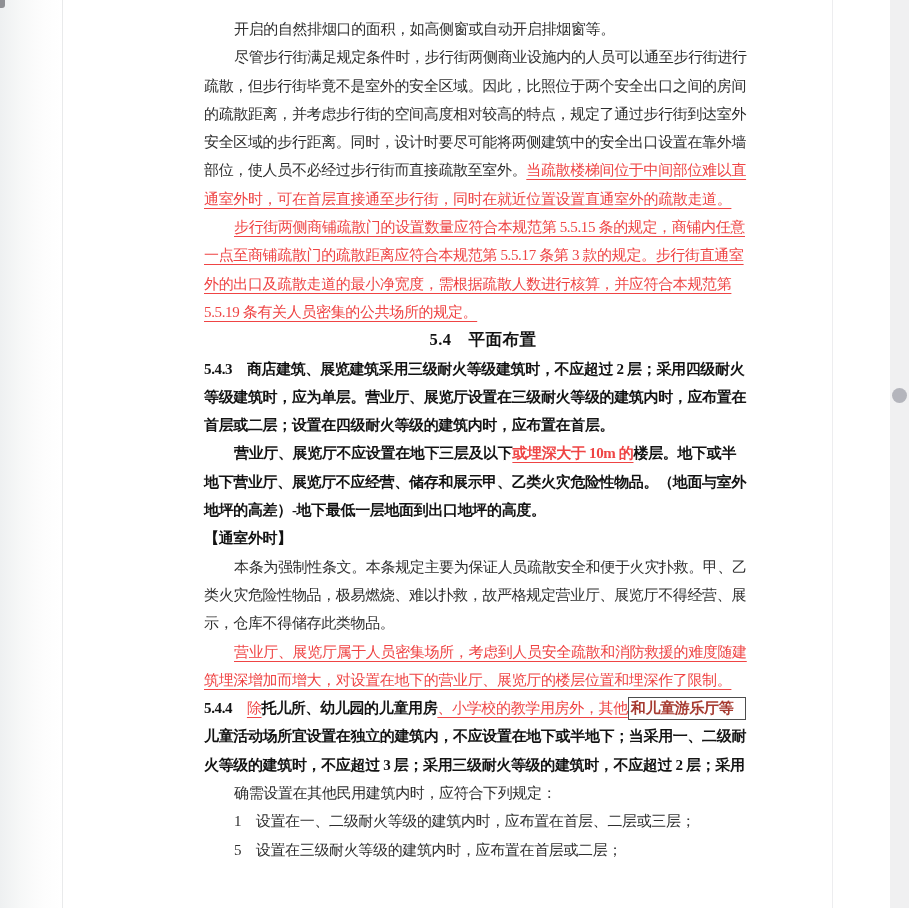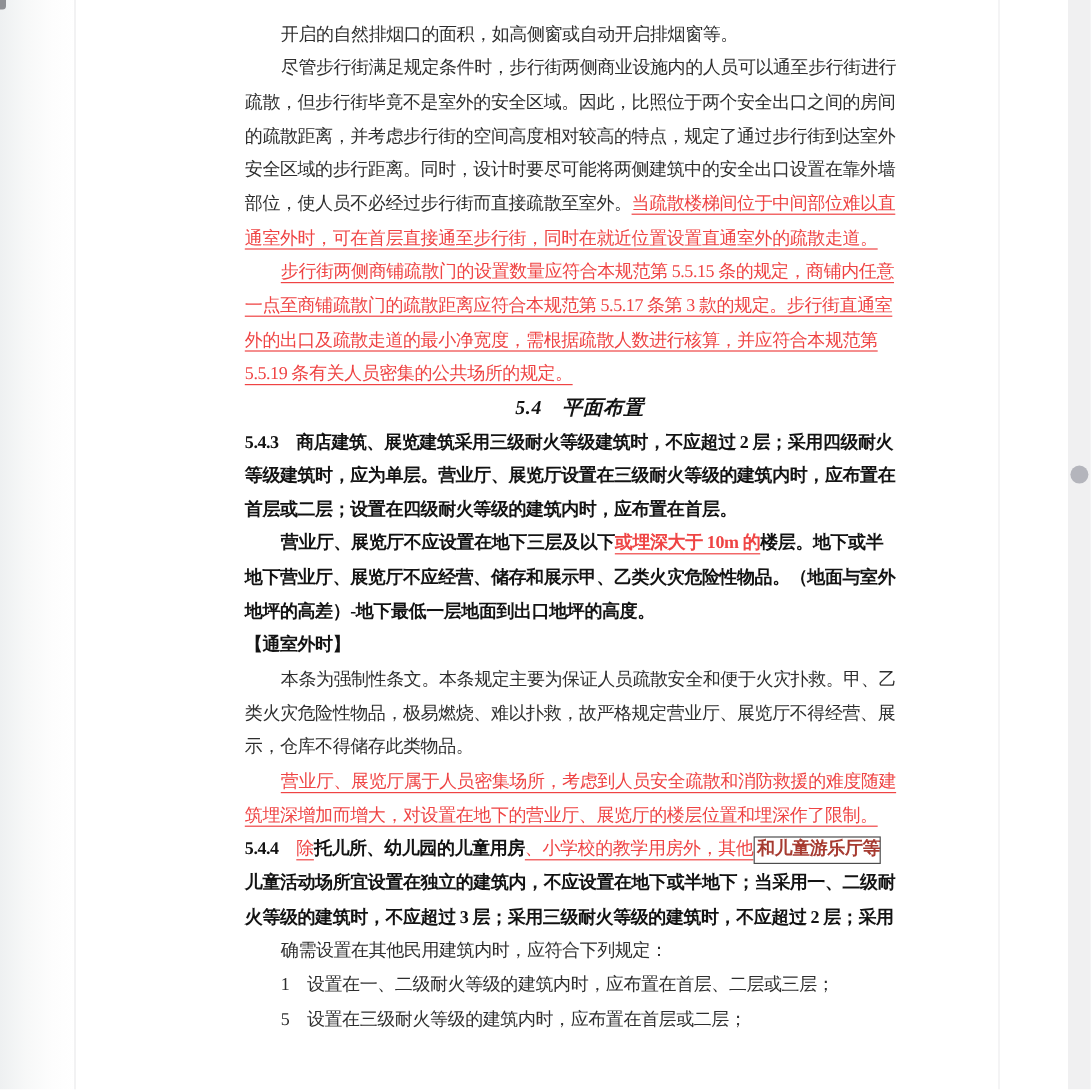--- a/index.html
+++ b/index.html
@@ -30,39 +30,39 @@
     position:absolute;left:2px;top:388px;width:15px;height:15px;
     background:#b4b5bc;border-radius:8px;
   }
   
   .content{
     position:absolute;left:183px;top:15px;width:558px;
     font-size:15px;letter-spacing:-0.35px;color:#2e2e2e;margin-left:21px;
   }
   .line{height:28.3px;line-height:28.3px;white-space:nowrap;}
   .line.indent{padding-left:30px;}
-  .line.center{text-align:center;white-space:nowrap;font-style:italic;}
+  .line.center{text-align:center;white-space:nowrap;}
   .line.heading{
     font-weight:bold;font-size:16.5px;letter-spacing:0.5px;
     color:#101010;font-family:"Liberation Serif","DejaVu Serif",serif;
   }
   
   .s-k{color:#2e2e2e;}
   .s-b{color:#131313;font-weight:bold;}
   .s-r{
     color:#ef4444;text-decoration:underline;
     text-decoration-thickness:1px;text-underline-offset:4px;
   }
   .s-rb{
     color:#ef4444;font-weight:bold;text-decoration:underline;
     text-decoration-thickness:1px;text-underline-offset:4px;
   }
   .s-rx{
     color:#a63a30;font-weight:bold;
-    border:1.5px solid #4d4d4d;padding:2px 0 3px 2px;
+    border:1.5px solid #4d4d4d;padding:2px 12px 3px 2px;
   }
 </style>
 </head>
 <body>
 
 <div class="left-shade"></div>
 <div class="corner-mark"></div>
 
 <div class="content">
     <div class="line indent"><span class="s-k">开启的自然排烟口的面积，如高侧窗或自动开启排烟窗等。</span></div>

